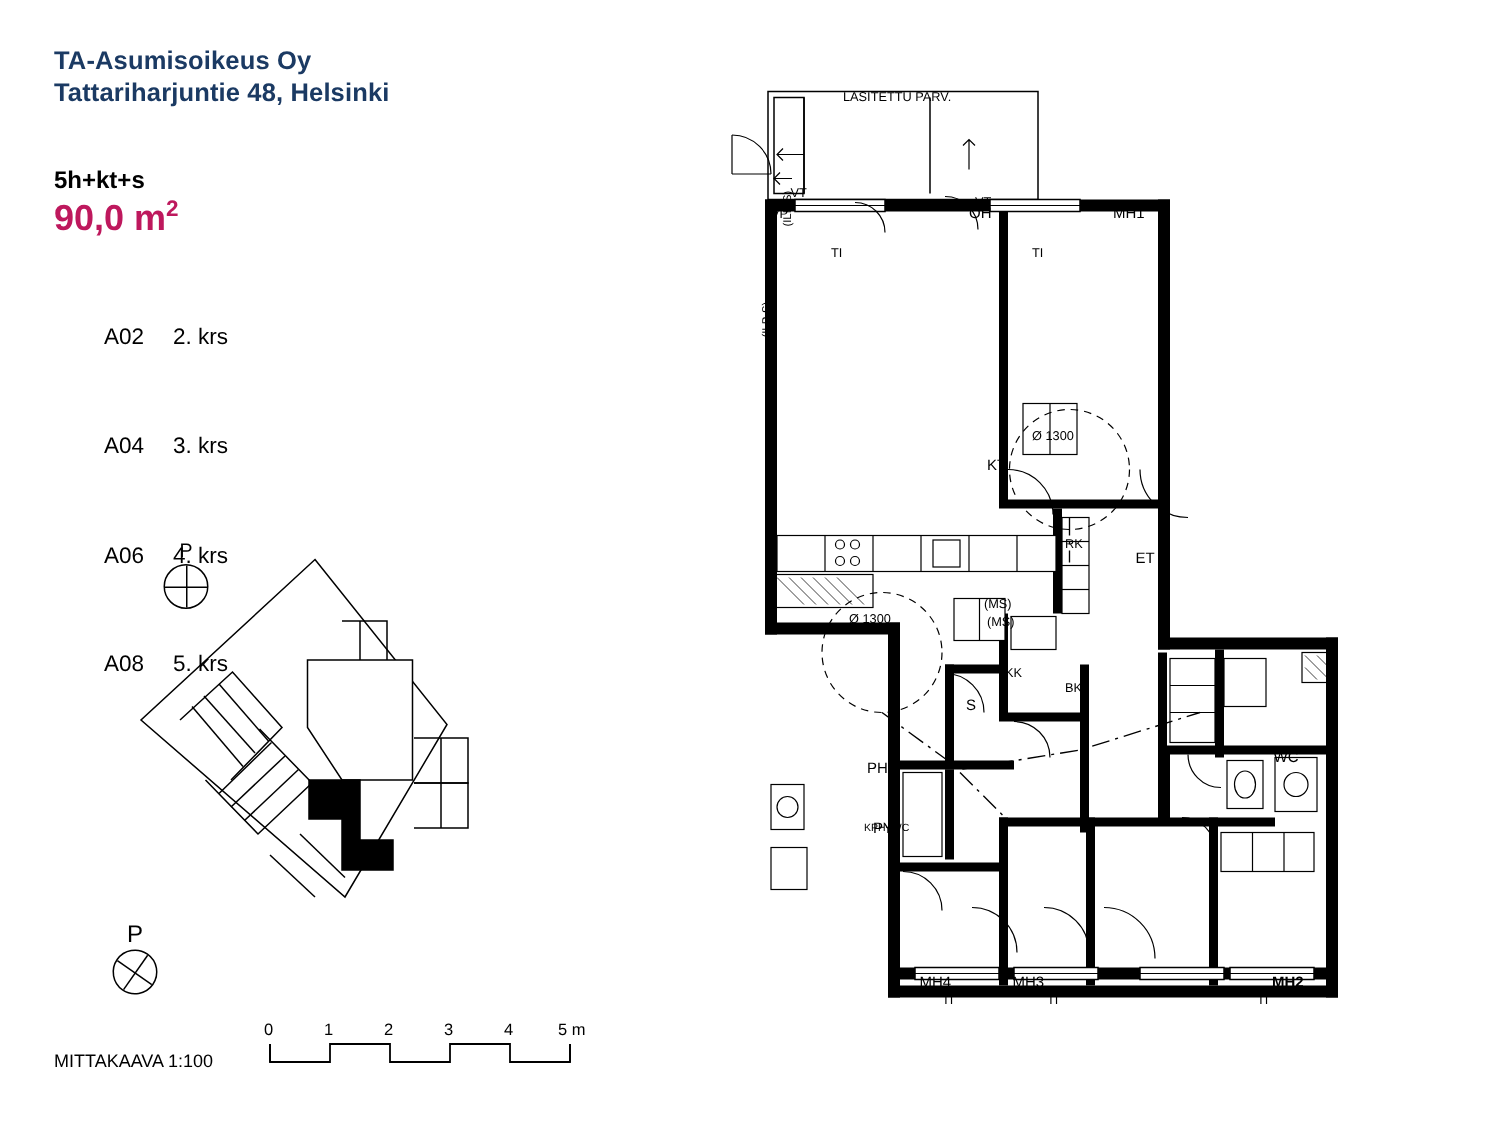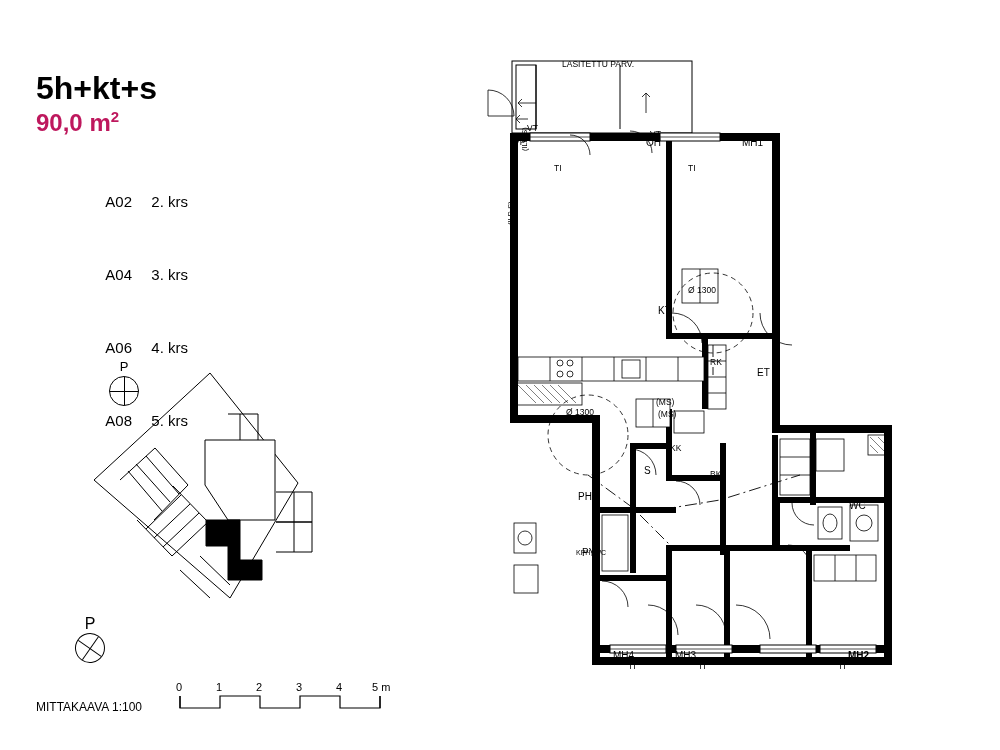--- a/index.html
+++ b/index.html
@@ -30,21 +30,21 @@
   }
   .company {
     font-size: 17px;
     font-weight: bold;
     color: #1b3a63;
     line-height: 1.25;
     letter-spacing: 0.1px;
   }
   .apt-type {
     margin-top: 38px;
-    font-size: 32px;
+    font-size: 16px;
     font-weight: bold;
     line-height: 1.25;
     color: #000;
   }
   .apt-area {
     font-size: 24px;
     font-weight: bold;
     line-height: 1.25;
     color: #be185d;
   }
@@ -57,21 +57,20 @@
   }
   .unit-row {
     font-size: 15px;
     line-height: 1.62;
     color: #000;
     white-space: pre;
   }
   .unit-row .code {
     display: inline-block;
     width: 46px;
-    margin-left: 36px;
   }
 
   
   .siteplan {
     position: absolute;
     left: 60px;
     top: 360px;
     width: 330px;
     height: 300px;
   }
@@ -179,20 +178,24 @@
     transform: rotate(-90deg);
     transform-origin: left top;
   }
 </style>
 </head>
 <body>
 
 <div class="page">
 
   <div class="info">
+    <div class="company">
+      <div>TA-Asumisoikeus Oy</div>
+      <div>Tattariharjuntie 48, Helsinki</div>
+    </div>
 
     <div class="apt-type">5h+kt+s</div>
     <div class="apt-area">
       <span>90,0 m</span><sup>2</sup>
     </div>
 
     <div class="unit-list">
       <div class="unit-row">
         <span class="code">A02</span><span>2. krs</span>
       </div>
@@ -446,25 +449,25 @@
     </svg>
 
     
     <div class="fp-label" style="left:92px; top:14px;">LASITETTU PARV.</div>
 
     <div class="fp-label room" style="left:176px; top:92px;">OH</div>
     <div class="fp-label room" style="left:272px; top:92px;">MH1</div>
     <div class="fp-label room" style="left:188px; top:260px;">KT</div>
     <div class="fp-label room" style="left:287px; top:305px;margin-top:17px;">ET</div>
     <div class="fp-label room" style="left:379px; top:455px;">WC</div>
-    <div class="fp-label room" style="left:108px; top:446px;">PH</div>
+    <div class="fp-label room" style="left:108px; top:462px;">PH</div>
     <div class="fp-label room" style="left:112px; top:502px;">PY</div>
     <div class="fp-label room" style="left:174px; top:420px;">S</div>
     <div class="fp-label" style="left:240px; top:312px;">RK</div>
-    <div class="fp-label" style="left:240px; top:424px;">BK</div>
+    <div class="fp-label" style="left:240px; top:408px;">BK</div>
     <div class="fp-label" style="left:200px; top:398px;">KK</div>
 
     <div class="fp-label room" style="left:105px; top:605px;padding-left:38px;">MH4</div>
     <div class="fp-label room" style="left:205px; top:605px;">MH3</div>
     <div class="fp-label room" style="left:378px; top:605px;font-weight:bold;">MH2</div>
 
     <div class="fp-label" style="left:57px; top:78px;">VT</div>
     <div class="fp-label" style="left:180px; top:84px;">VT</div>
     <div class="fp-label" style="left:44px; top:92px;">VP</div>
 

